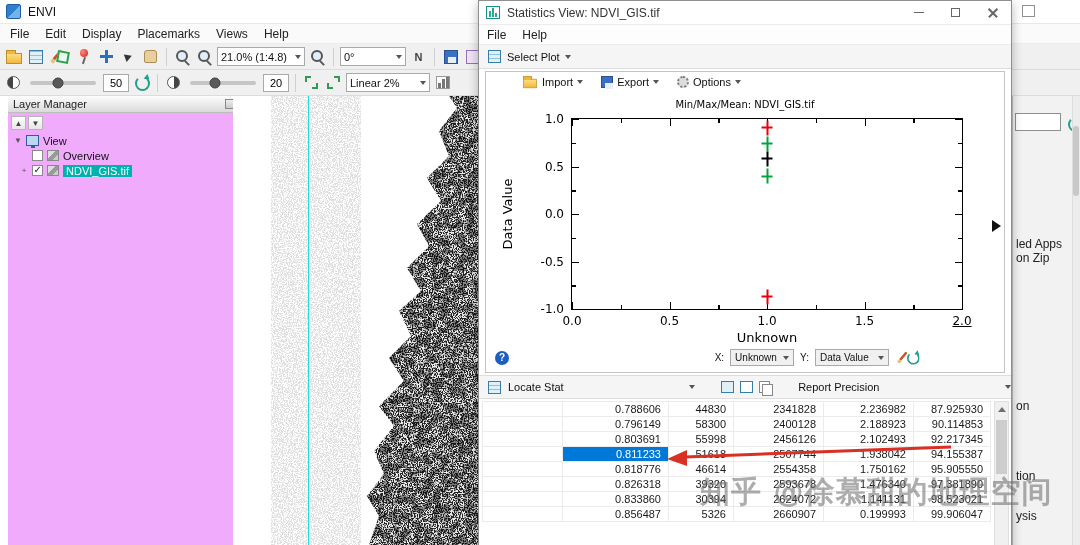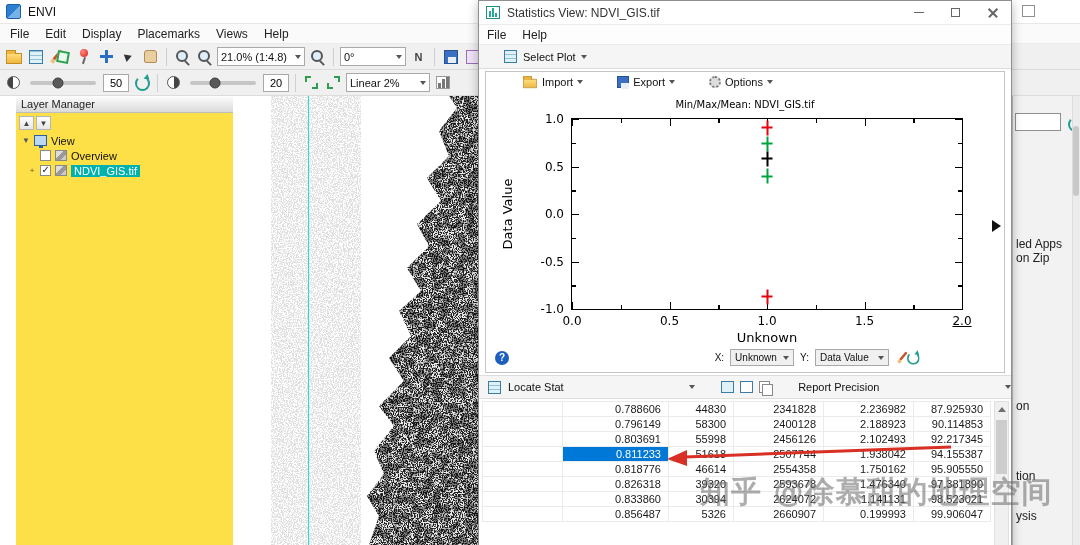--- a/index.html
+++ b/index.html
@@ -58,21 +58,21 @@
   .ic-refresh::after{content:"";position:absolute;right:1px;top:2px;width:0;height:0;border-left:5px solid #1f9e8e;border-top:3px solid transparent;border-bottom:3px solid transparent;transform:rotate(40deg)}
   .ic-bracket{width:13px;height:13px;position:relative}
   .ic-bracket::before,.ic-bracket::after{content:"";position:absolute;width:4px;height:4px;border:2px solid #2d9e4f}
   .ic-bracket::before{left:0;top:0;border-right:none;border-bottom:none}
   .ic-bracket::after{right:0;bottom:0;border-left:none;border-top:none}
   .ic-hist{width:14px;height:13px;background:linear-gradient(to top,#777 0 0) left 1px bottom/3px 5px no-repeat,
       linear-gradient(to top,#777 0 0) left 5px bottom/3px 9px no-repeat,
       linear-gradient(to top,#777 0 0) left 9px bottom/3px 12px no-repeat,#fff;border:1px solid #999}
 
   
-  .layer-panel{position:absolute;left:16px;top:96px;width:233px;height:449px;background:#fde047;border-right:1px solid #c2c2c2}
+  .layer-panel{position:absolute;left:8px;top:96px;width:233px;height:449px;background:#f0abfc;border-right:1px solid #c2c2c2}
   .panel-header{height:17px;background:linear-gradient(#fdfdfd,#dadada);border-bottom:1px solid #bdbdbd;
     display:flex;align-items:center;padding:0 5px;font-size:11px;color:#222}
   .panel-header .ph-icon{margin-left:auto;width:10px;height:10px;border:1px solid #888;background:linear-gradient(#eee,#ccc)}
   .tree-tools{display:flex;gap:2px;padding:3px 3px}
   .mini-btn{width:15px;height:14px;border:1px solid #b5b5b5;background:linear-gradient(#fff,#e6e6e6);
     display:flex;align-items:center;justify-content:center;font-size:8px;color:#444}
   .tree-row{display:flex;align-items:center;height:15px;gap:4px;font-size:11px;white-space:nowrap}
   .twisty{width:8px;font-size:8px;color:#555;text-align:center;flex:none}
   .cb{width:11px;height:11px;border:1px solid #8a8a8a;background:#fff;flex:none;position:relative}
   .cb.checked::after{content:"✓";position:absolute;left:0.5px;top:-2.5px;font-size:10px;color:#222}
@@ -103,24 +103,24 @@
       linear-gradient(to top,#27a79c 0 0) left 8px bottom 1px/2px 4px no-repeat,#fff}
   .stats-title{font-size:12px;color:#333}
   .wbtns{margin-left:auto;display:flex}
   .wbtn{width:37px;height:24px;display:flex;align-items:center;justify-content:center;position:relative}
   .g-min{width:10px;height:1.6px;background:#666}
   .g-max{width:9px;height:9px;border:1.2px solid #666}
   .g-close{width:11px;height:11px;position:relative}
   .g-close::before,.g-close::after{content:"";position:absolute;left:-0.5px;top:4.8px;width:12px;height:1.5px;background:#666}
   .g-close::before{transform:rotate(45deg)}.g-close::after{transform:rotate(-45deg)}
   .stats-menubar{height:20px;display:flex;align-items:center;border-bottom:1px solid #ececec;background:#fdfdfd}
-  .selbar{height:24px;background:#f5f5f5;border-bottom:1px solid #ddd;display:flex;align-items:center;gap:5px;padding-left:24px;font-size:11px}
+  .selbar{height:24px;background:#f5f5f5;border-bottom:1px solid #ddd;display:flex;align-items:center;gap:5px;padding-left:8px;font-size:11px}
 
   .plot-panel{position:absolute;left:6px;top:70px;width:520px;height:302px;border:1px solid #c4c4c4;background:#fff}
-  .io-row{position:absolute;left:36px;top:3px;display:flex;align-items:center;gap:34px;font-size:11px}
+  .io-row{position:absolute;left:36px;top:3px;display:flex;align-items:center;gap:18px;font-size:11px}
   .io-group{display:flex;align-items:center;gap:4px}
   .plot-title{position:absolute;top:27px;left:0;width:100%;text-align:center;font-size:10px;color:#000;font-family:"DejaVu Sans",sans-serif}
   .plot-region{position:absolute;left:85px;top:46px;width:392px;height:192px;border:1.5px solid #000}
   .tk{position:absolute;background:#000}
   .tk.l{left:0;height:1.4px}.tk.r{right:0;height:1.4px}.tk.t{top:0;width:1.4px}.tk.b{bottom:0;width:1.4px}
   .ylab{position:absolute;right:calc(100% + 8px);transform:translateY(-50%);font:12px "DejaVu Sans",sans-serif;white-space:nowrap;color:#000}
   .xlab{position:absolute;top:calc(100% + 5px);transform:translateX(-50%);font:12px "DejaVu Sans",sans-serif;color:#000}
   .xaxis-title{position:absolute;top:calc(100% + 21px);left:50%;transform:translateX(-50%);font:13px "DejaVu Sans",sans-serif;color:#000}
   .yaxis-title{position:absolute;left:-72px;top:50%;transform:translateY(-50%) rotate(180deg);
     writing-mode:vertical-rl;font:13px "DejaVu Sans",sans-serif;color:#000}

